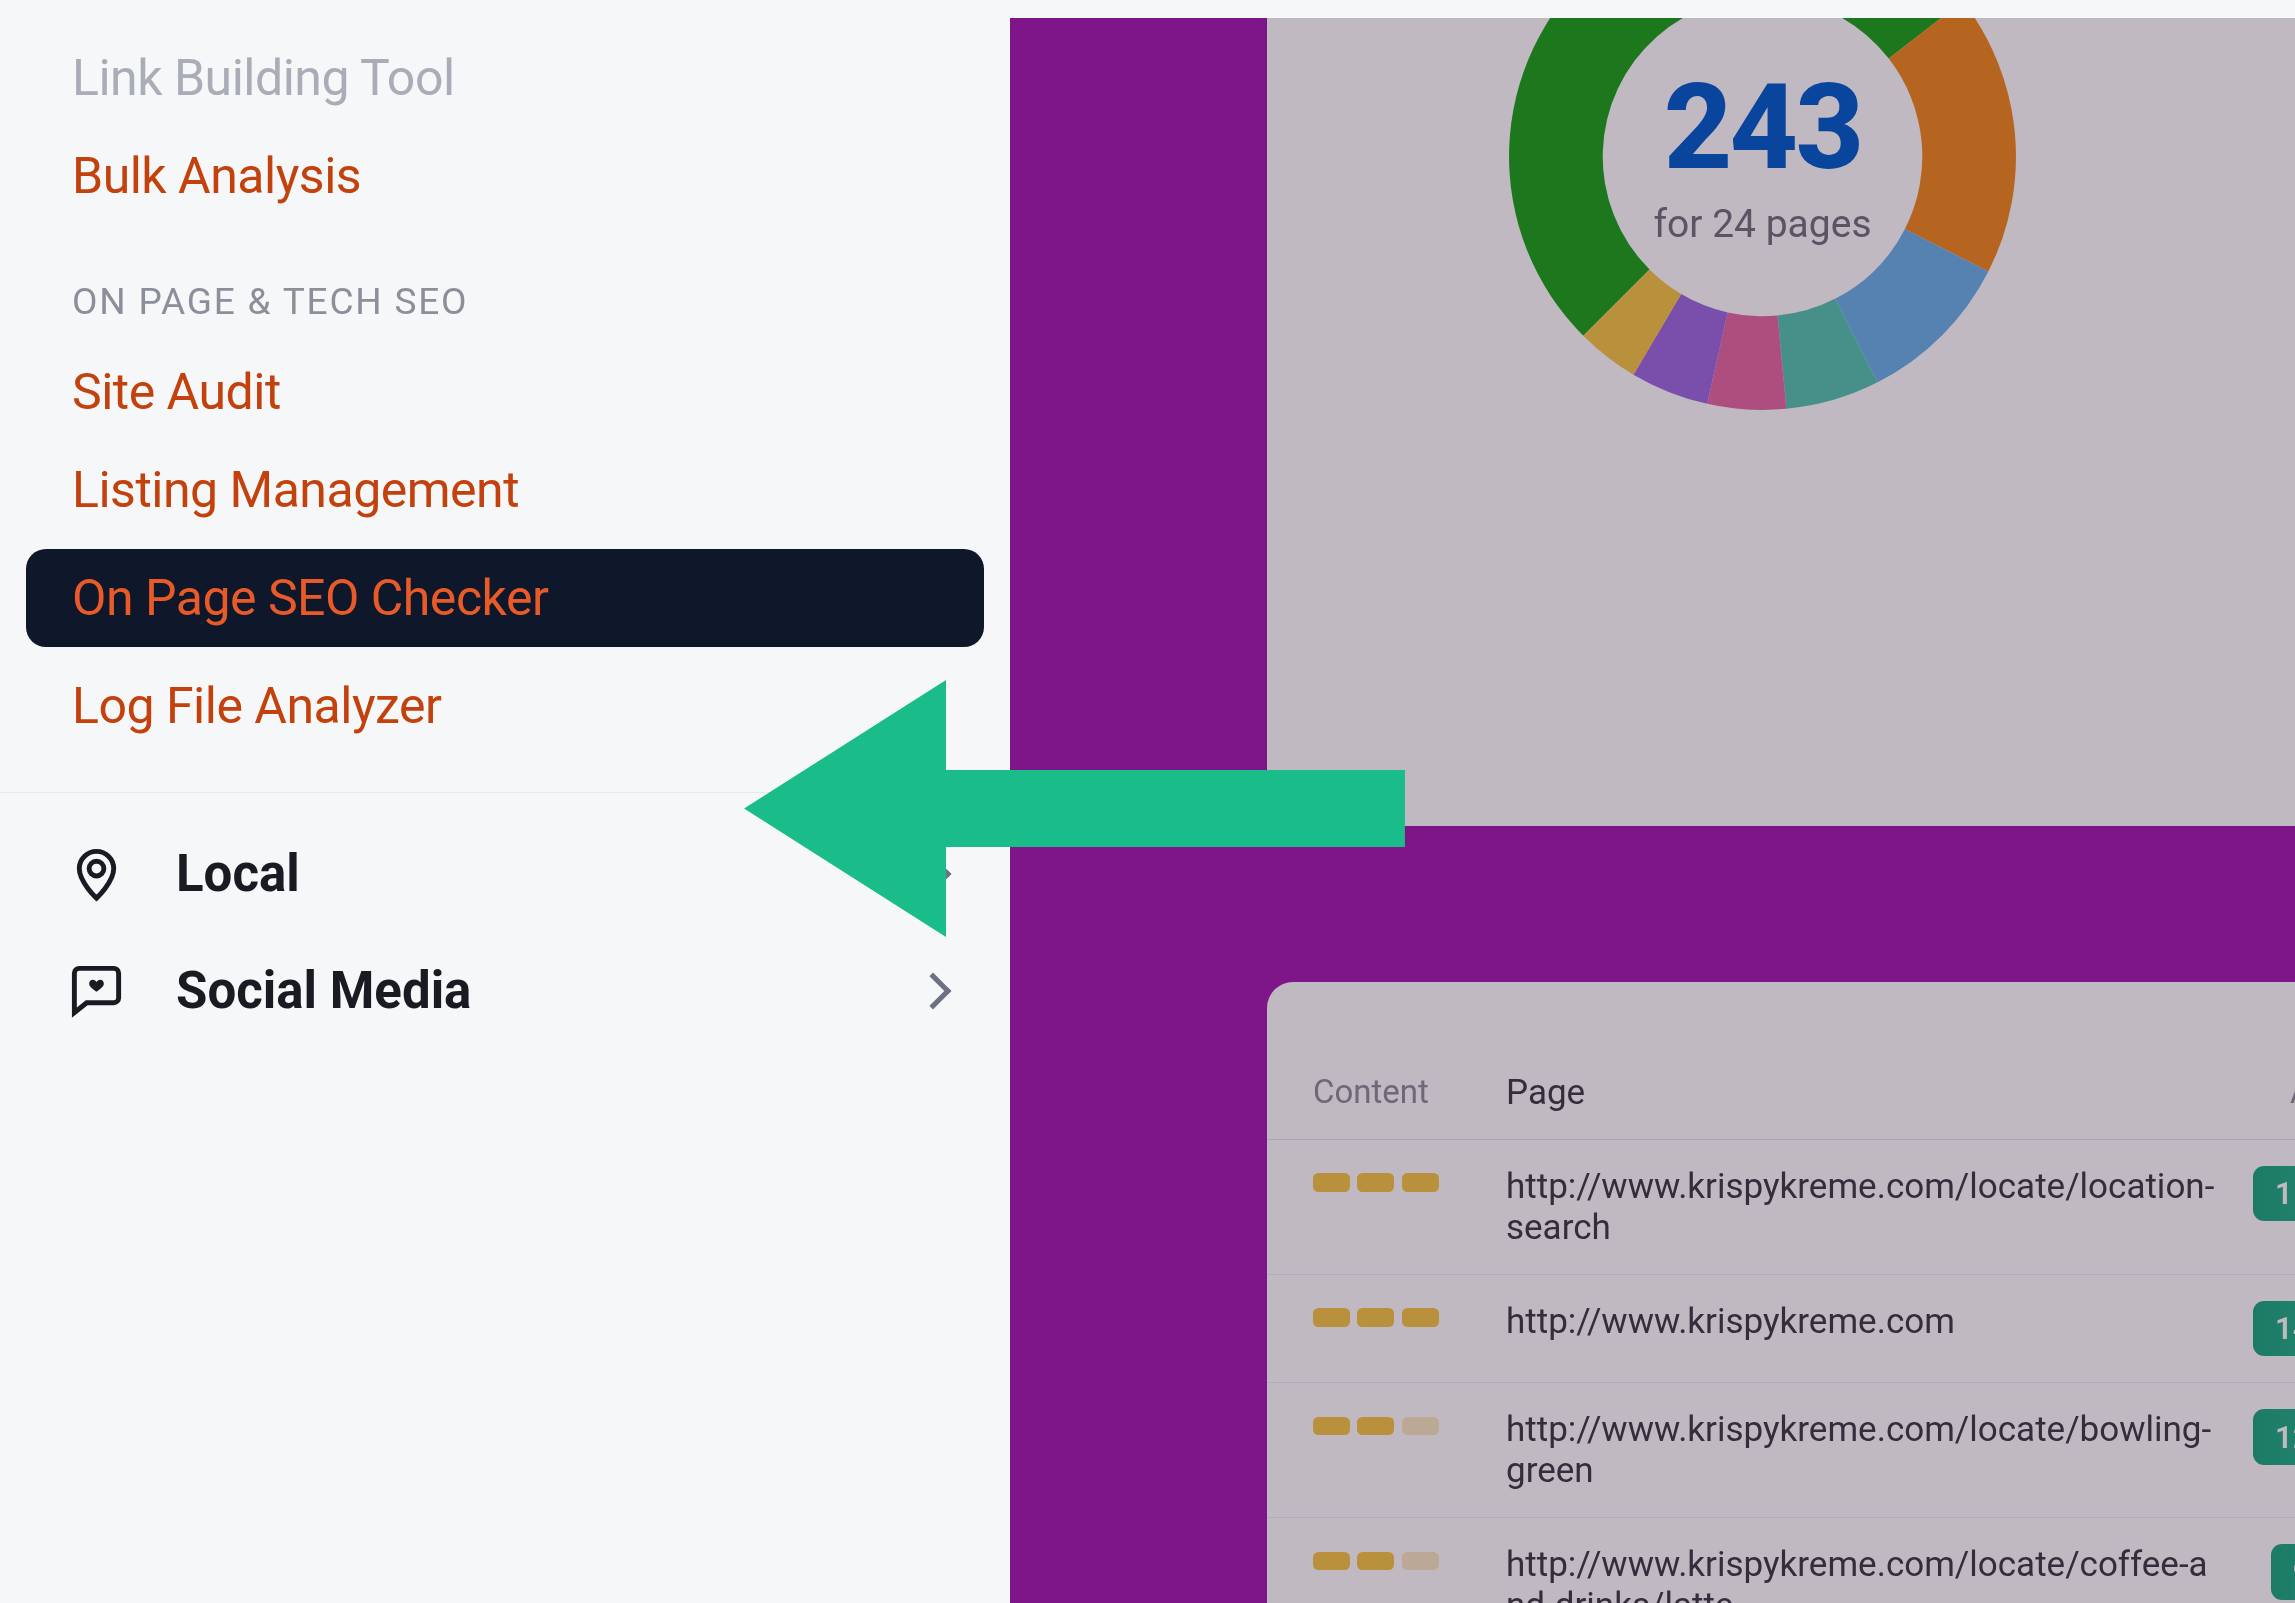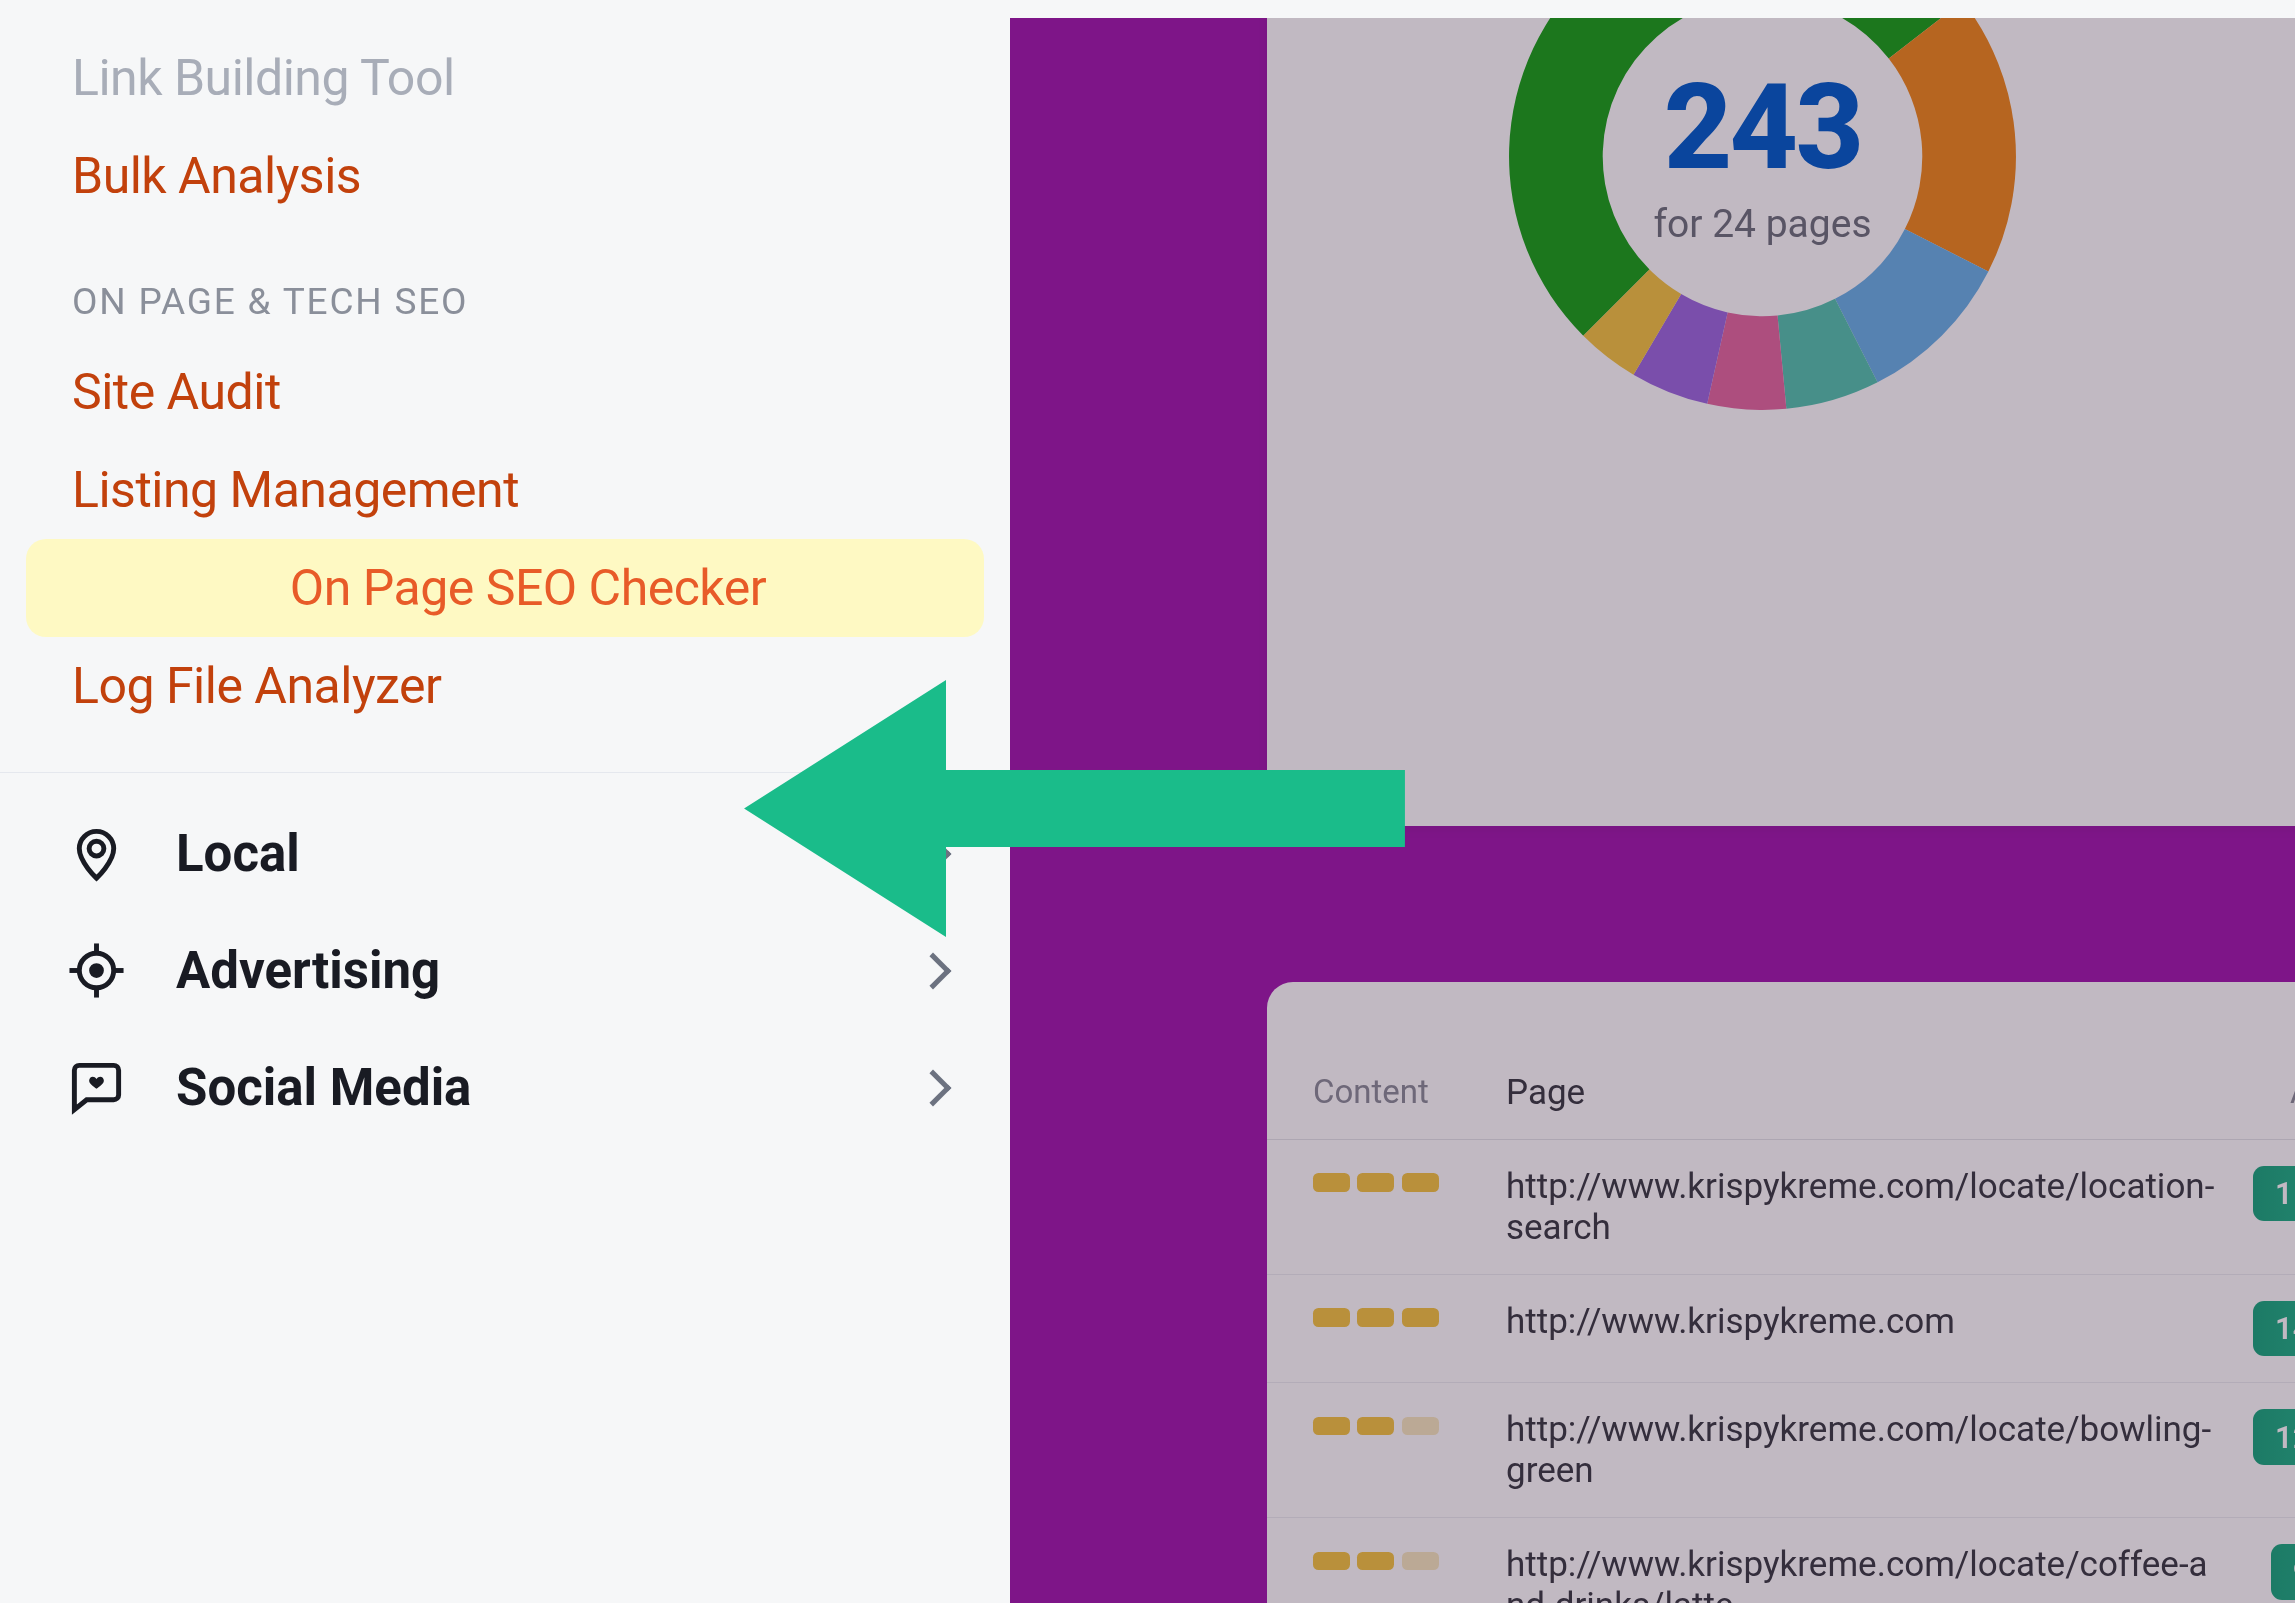--- a/index.html
+++ b/index.html
@@ -26,26 +26,25 @@
     position: relative;
   }
   .menu-item.disabled { color: #a8adb8; }
   .section-label {
     padding: 55px 0 20px 72px;
     font-size: 37px;
     color: #8a8f9a;
     letter-spacing: 1.8px;
   }
   .menu-item.highlighted {
-    background: #fef9c3;
+    background: #0f172a;
     color: #e85b28;
     border-radius: 20px;
-    margin: 0 26px;
+    margin: 10px 26px;
     padding-left: 46px;
-    text-align: center;
   }
   .divider {
     border-top: 1.8px solid #e5e8ee;
     margin: 37px 0 22px 0;
   }
   .cat-item {
     display: flex;
     align-items: center;
     padding: 29px 64px 29px 64px;
     cursor: pointer;
@@ -183,34 +182,20 @@
     <span class="cat-icon-wrap">
       <svg width="59" height="59" viewBox="0 0 24 24" fill="none" stroke="#191b23" stroke-width="2">
         <path d="M12 22s7-6.5 7-12a7 7 0 1 0-14 0c0 5.5 7 12 7 12z"></path>
         <circle cx="12" cy="10" r="3"></circle>
       </svg>
     </span>
     <span class="cat-label">Local</span>
     <span class="chevron"></span>
   </div>
 
-  <div class="cat-item">
-    <span class="cat-icon-wrap">
-      <svg width="59" height="59" viewBox="0 0 24 24" fill="none" stroke="#191b23" stroke-width="2">
-        <circle cx="12" cy="12" r="7"></circle>
-          <circle cx="12" cy="12" r="2" fill="#191b23"></circle>
-        <line x1="12" y1="1" x2="12" y2="5"></line>
-          <line x1="12" y1="19" x2="12" y2="23"></line>
-        <line x1="1" y1="12" x2="5" y2="12"></line>
-          <line x1="19" y1="12" x2="23" y2="12"></line>
-      </svg>
-    </span>
-    <span class="cat-label">Advertising</span>
-    <span class="chevron"></span>
-  </div>
 
   <div class="cat-item">
     <span class="cat-icon-wrap">
       <svg width="59" height="59" viewBox="0 0 24 24" fill="none" stroke="#191b23" stroke-width="2">
         <path d="M21 15a2 2 0 0 1-2 2H8l-5 4V5a2 2 0 0 1 2-2h14a2 2 0 0 1 2 2z"></path>
         <path d="M12 8.5c-1-1.5-3-1-3 .8 0 1.5 3 3.2 3 3.2s3-1.7 3-3.2c0-1.8-2-2.3-3-.8z" fill="#191b23" stroke="none"></path>
       </svg>
     </span>
     <span class="cat-label">Social Media</span>
     <span class="chevron"></span>

